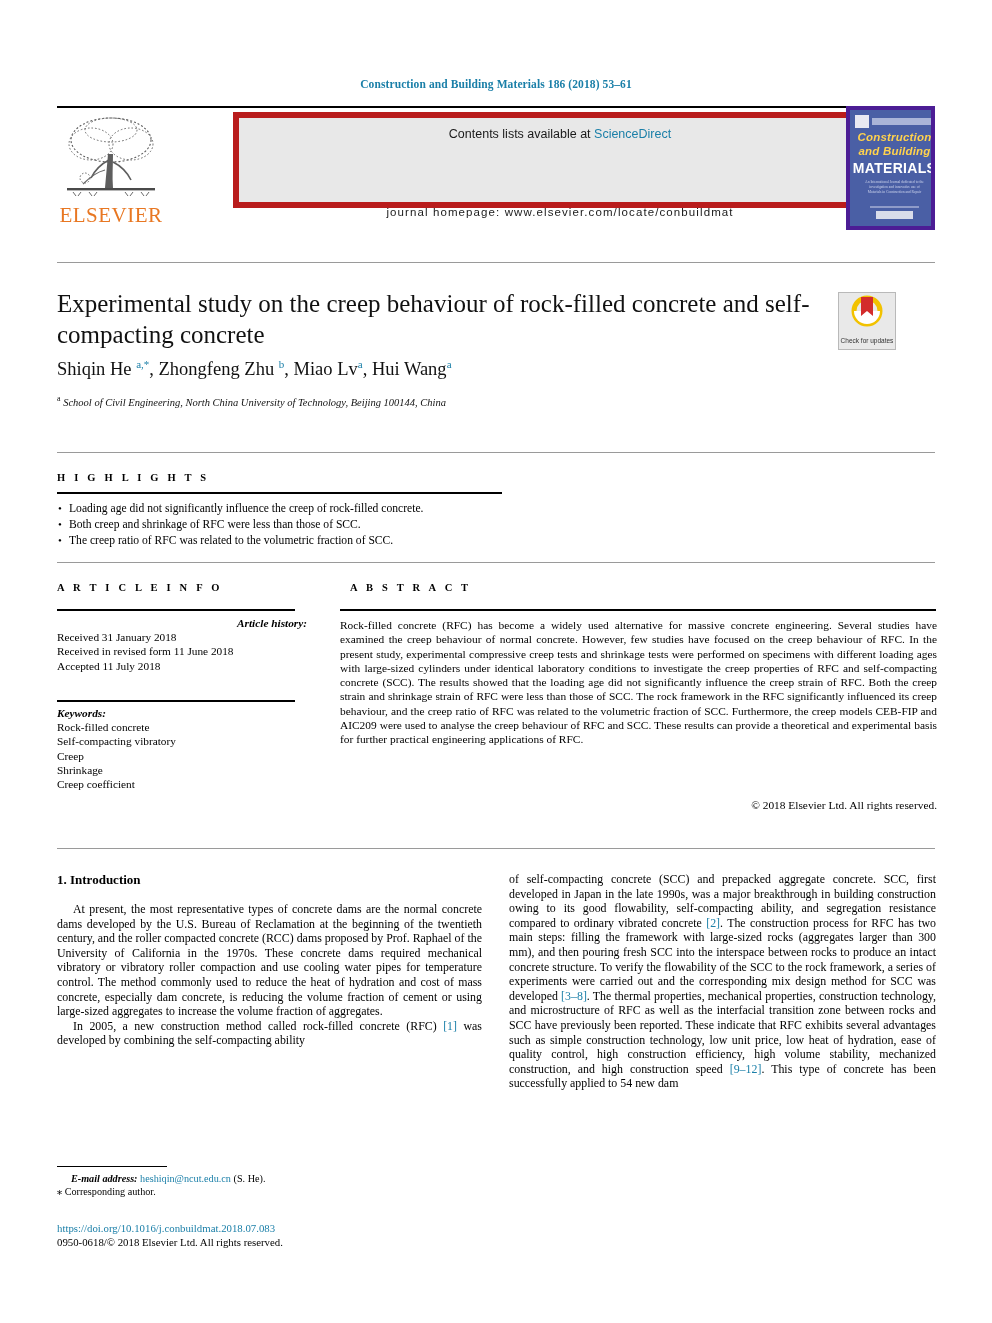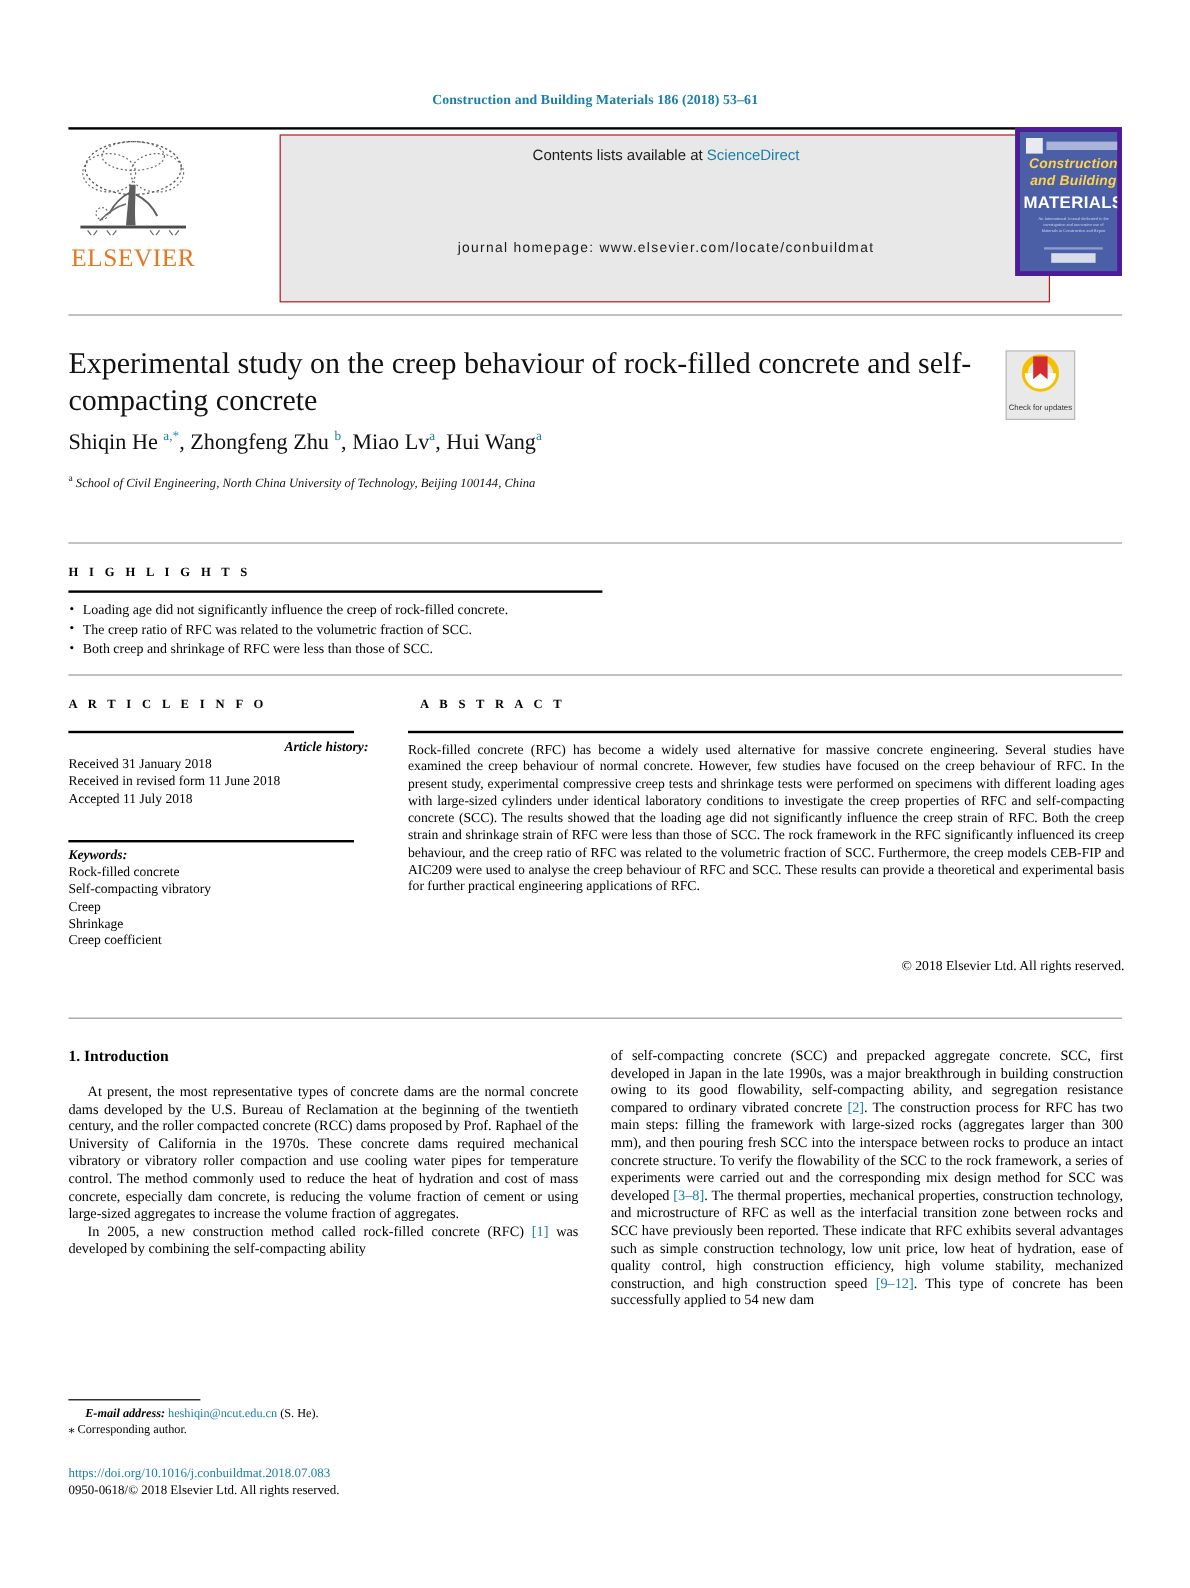--- a/index.html
+++ b/index.html
@@ -67,23 +67,23 @@
     text-align: center;
     font-family: "Liberation Serif", serif;
     font-size: 21px;
     letter-spacing: .5px;
     color: #E87722;
   }
   .journal-band {
     position: absolute;
     left: 176px; top: 6px;
     width: 642px;
-    height: 140px;
+    height: 96px;
     background: #e8e8e8;
-    border: 1px solid #b91c1c;
+    border: 6px solid #b91c1c;
     box-sizing: border-box;
   }
   .contents-line {
     position: absolute;
     left: 0; top: 9px;
     width: 642px;
     text-align: center;
     font-family: "Liberation Sans", sans-serif;
     font-size: 12.5px;
     color: #1a1a1a;
@@ -463,22 +463,22 @@
     </svg>
     <div class="cm-label">Check for updates</div>
   </div>
 
   <div class="rule-thin-2"></div>
 
   <div class="sec-label highlights-label">H I G H L I G H T S</div>
   <div class="rule-black-hl"></div>
   <div class="highlights-list">
     <div class="hl">Loading age did not significantly influence the creep of rock-filled concrete.</div>
+    <div class="hl">Both creep and shrinkage of RFC were less than those of SCC.</div>
     <div class="hl">The creep ratio of RFC was related to the volumetric fraction of SCC.</div>
-    <div class="hl">Both creep and shrinkage of RFC were less than those of SCC.</div>
   </div>
 
   <div class="rule-thin-3"></div>
 
   <div class="sec-label info-label">A R T I C L E   I N F O</div>
   <div class="rule-black-info"></div>
   <div class="art-history">
     <div class="it">Article history:</div>
     <div>Received 31 January 2018</div>
     <div>Received in revised form 11 June 2018</div>

